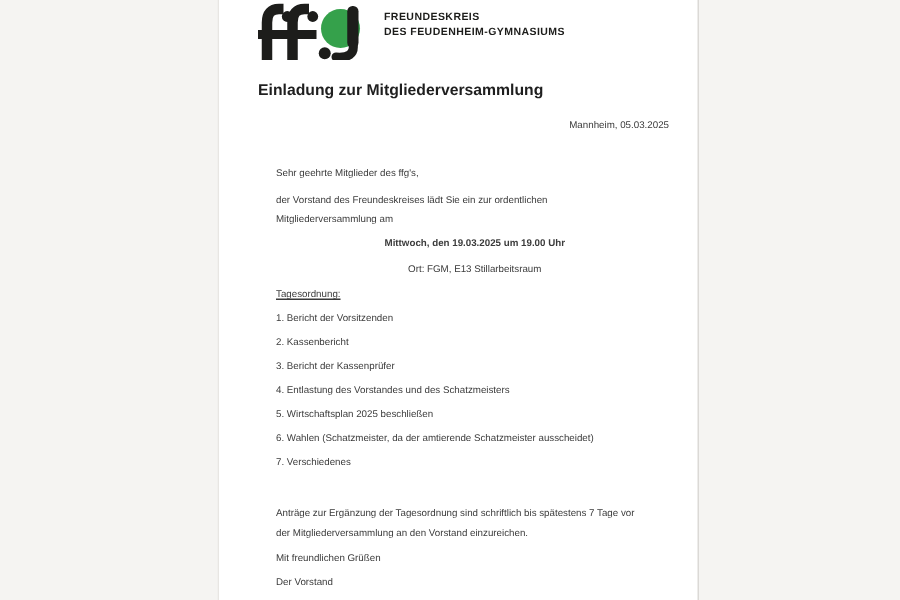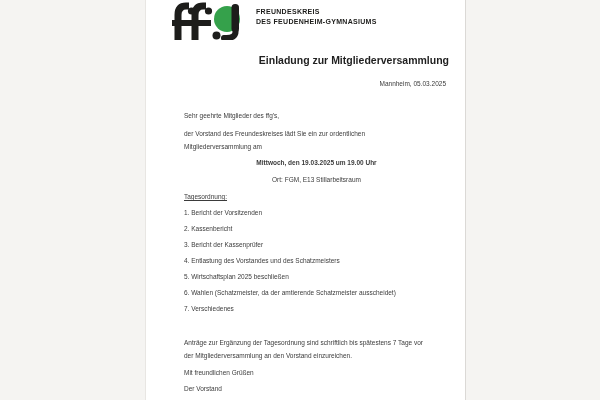--- a/index.html
+++ b/index.html
@@ -29,21 +29,21 @@
   .logo-mark { width: 78px; height: 38px; display: block; }
   .logo-text { margin-left: 9px; padding-top: 5px; }
   .logo-text div {
     font-size: 7px; font-weight: bold; color: #1d1d1b;
     line-height: 10px; letter-spacing: 0.3px; white-space: nowrap;
   }
 
   
   .doc-title {
     position: absolute; top: 54px; left: 26px; right: 16px;
-    text-align: right;
+    text-align: left;
     font-size: 10.5px; font-weight: bold; color: #1f1f1f;
     white-space: nowrap;
   }
   .dateline {
     position: absolute; top: 80px; right: 19px;
     font-size: 6.5px; color: #3b3b3b;
   }
 
   
   .doc-body {

